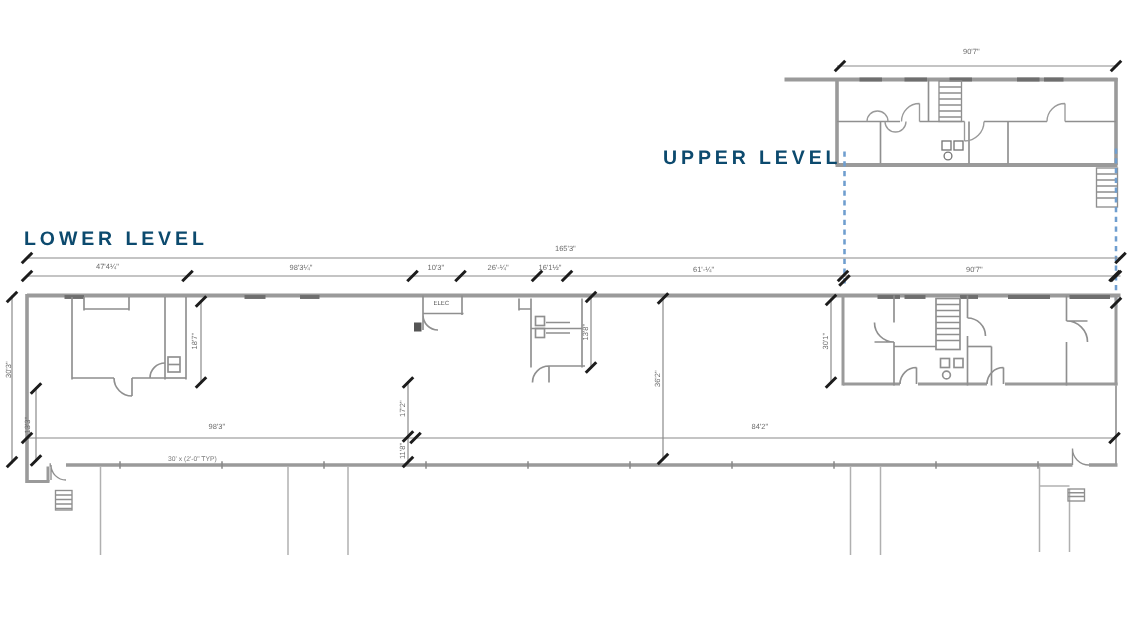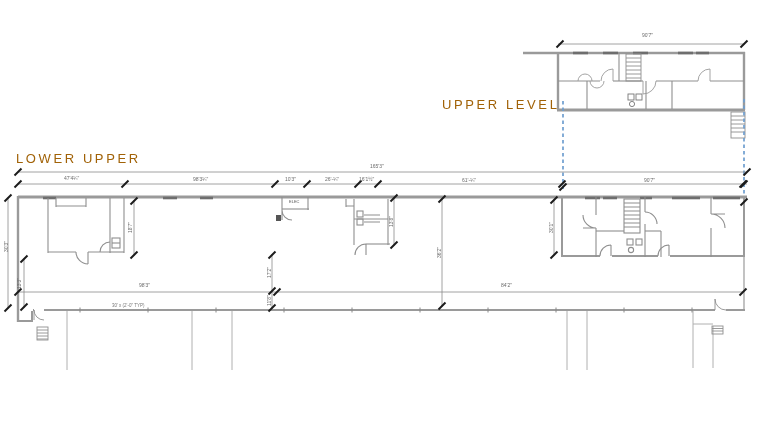--- a/index.html
+++ b/index.html
@@ -2,22 +2,22 @@
 <html><head>
 <meta charset="utf-8">
 <style>
   html,body{margin:0;padding:0;background:#ffffff;}
   #canvas{
     position:relative;width:761px;height:423px;background:#ffffff;
     font-family:"Liberation Sans",sans-serif;overflow:hidden;
   }
   #linework{position:absolute;left:0;top:0;}
   .title{
-    position:absolute;color:#a16207;font-size:13px;letter-spacing:2.6px;
-    font-weight:400;white-space:nowrap;
+    position:absolute;color:#0c4a6e;font-size:13px;letter-spacing:2.6px;
+    font-weight:700;white-space:nowrap;
   }
   .dim{
     position:absolute;color:#6b6b6b;font-size:5px;line-height:5px;
     white-space:nowrap;letter-spacing:0;
   }
   .dim.rot{transform:rotate(-90deg);transform-origin:0 0;}
   .dim.note{font-size:4.5px;color:#777;}
   .roomlbl{position:absolute;color:#555;font-size:4px;line-height:4px;white-space:nowrap;}
 </style>
 </head>
@@ -217,21 +217,21 @@
       <path d="M268.5,258.5 L275.5,251.5"></path>
         <path d="M268.5,294.5 L275.5,287.5"></path>
         <path d="M268.5,311.5 L275.5,304.5"></path>
       <path d="M559.5,190.5 L566.5,183.5"></path>
         <path d="M740.5,187.5 L747.5,180.5"></path>
         <path d="M740.5,205.5 L747.5,198.5"></path>
     </g>
   </svg>
 
   <div class="title" style="left:442px;top:97px">UPPER LEVEL</div>
-  <div class="title" style="left:16px;top:151px">LOWER UPPER</div>
+  <div class="title" style="left:16px;top:151px">LOWER LEVEL</div>
 
   <div class="dim" style="left:370px;top:164px">165'3"</div>
   <div class="dim" style="left:64px;top:176px">47'4¼"</div>
   <div class="dim" style="left:193px;top:177px">98'3¼"</div>
   <div class="dim" style="left:285px;top:177px">10'3"</div>
   <div class="dim" style="left:325px;top:177px">26'-¼"</div>
   <div class="dim" style="left:359px;top:177px">16'1½"</div>
   <div class="dim" style="left:462px;top:178px">61'-¼"</div>
   <div class="dim" style="left:644px;top:178px">90'7"</div>
   <div class="dim" style="left:642px;top:33px">90'7"</div>

